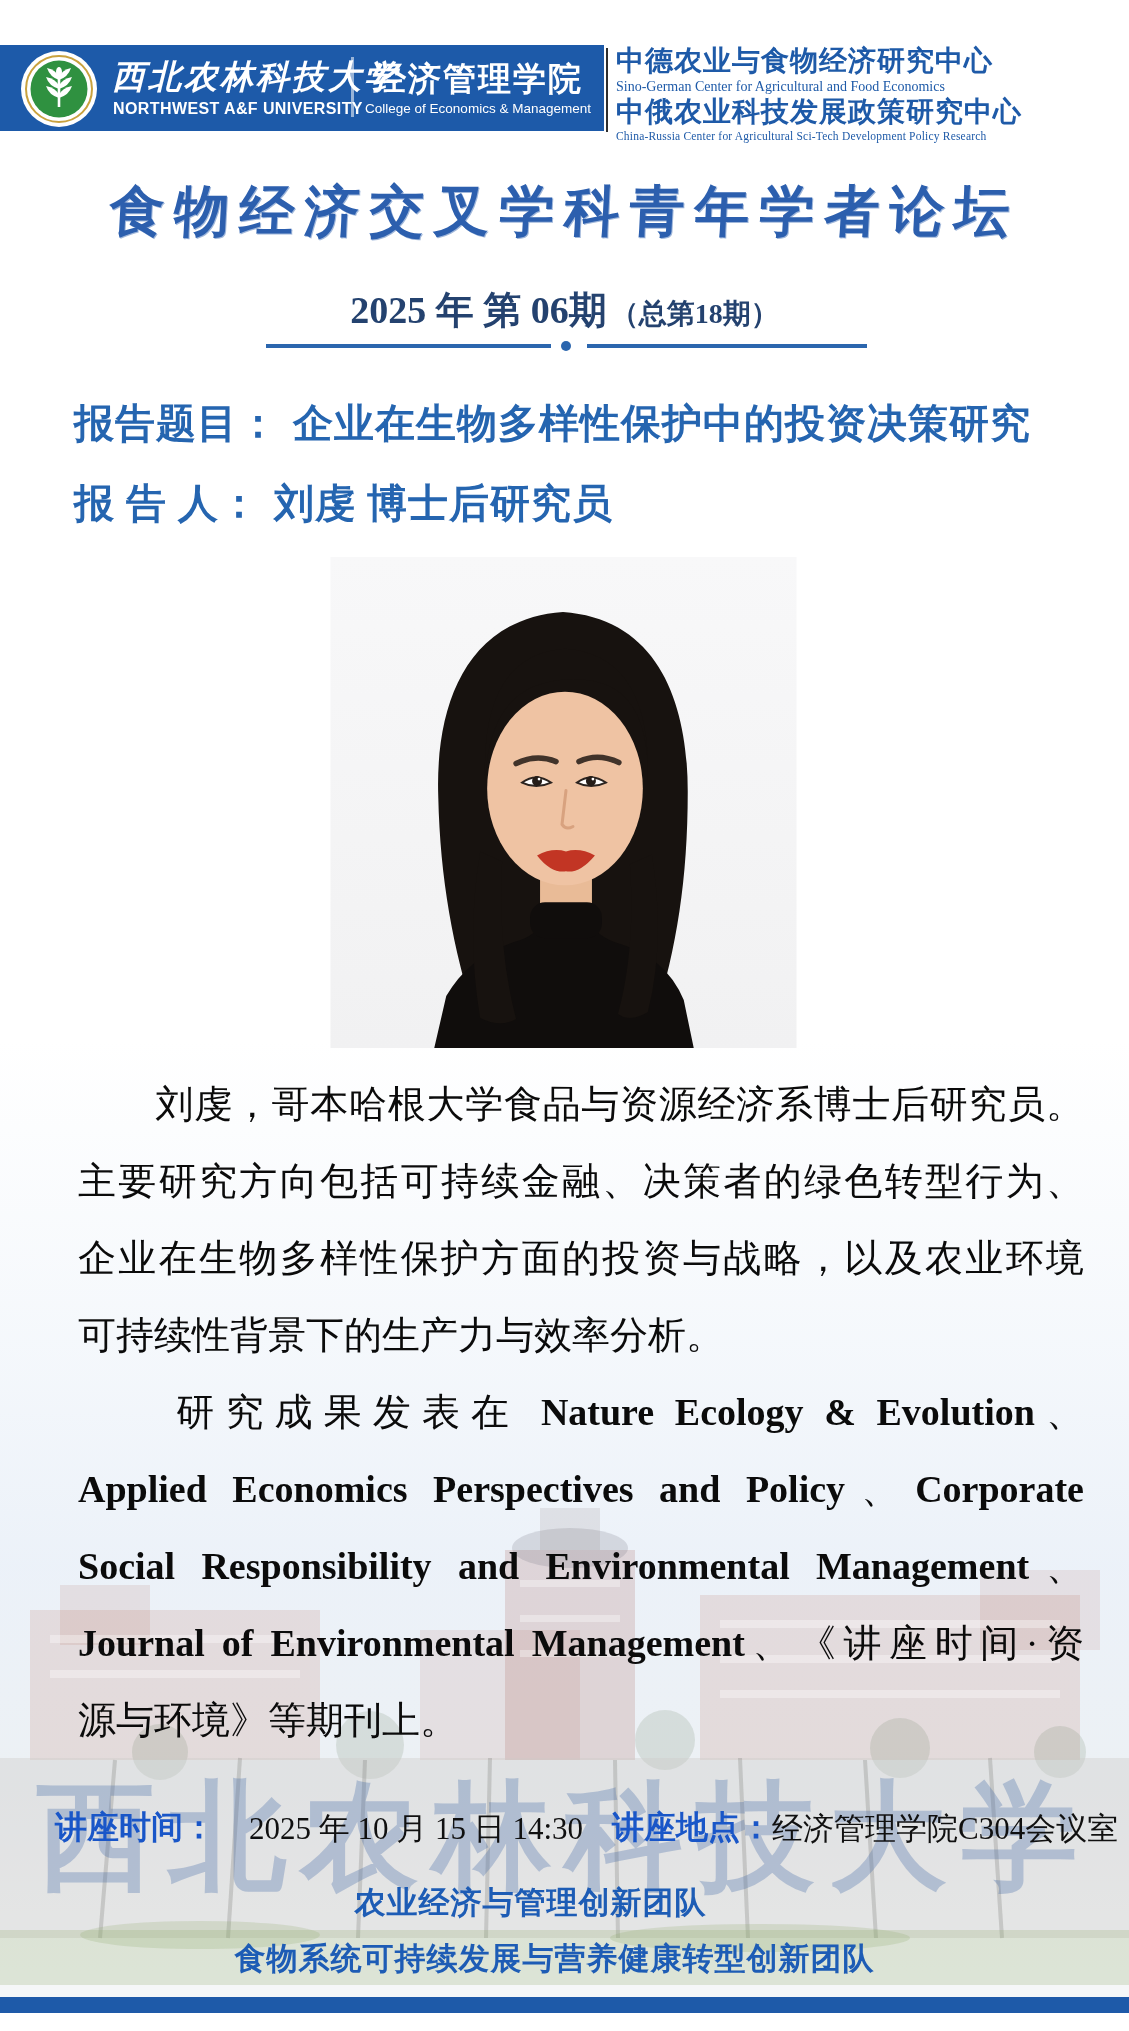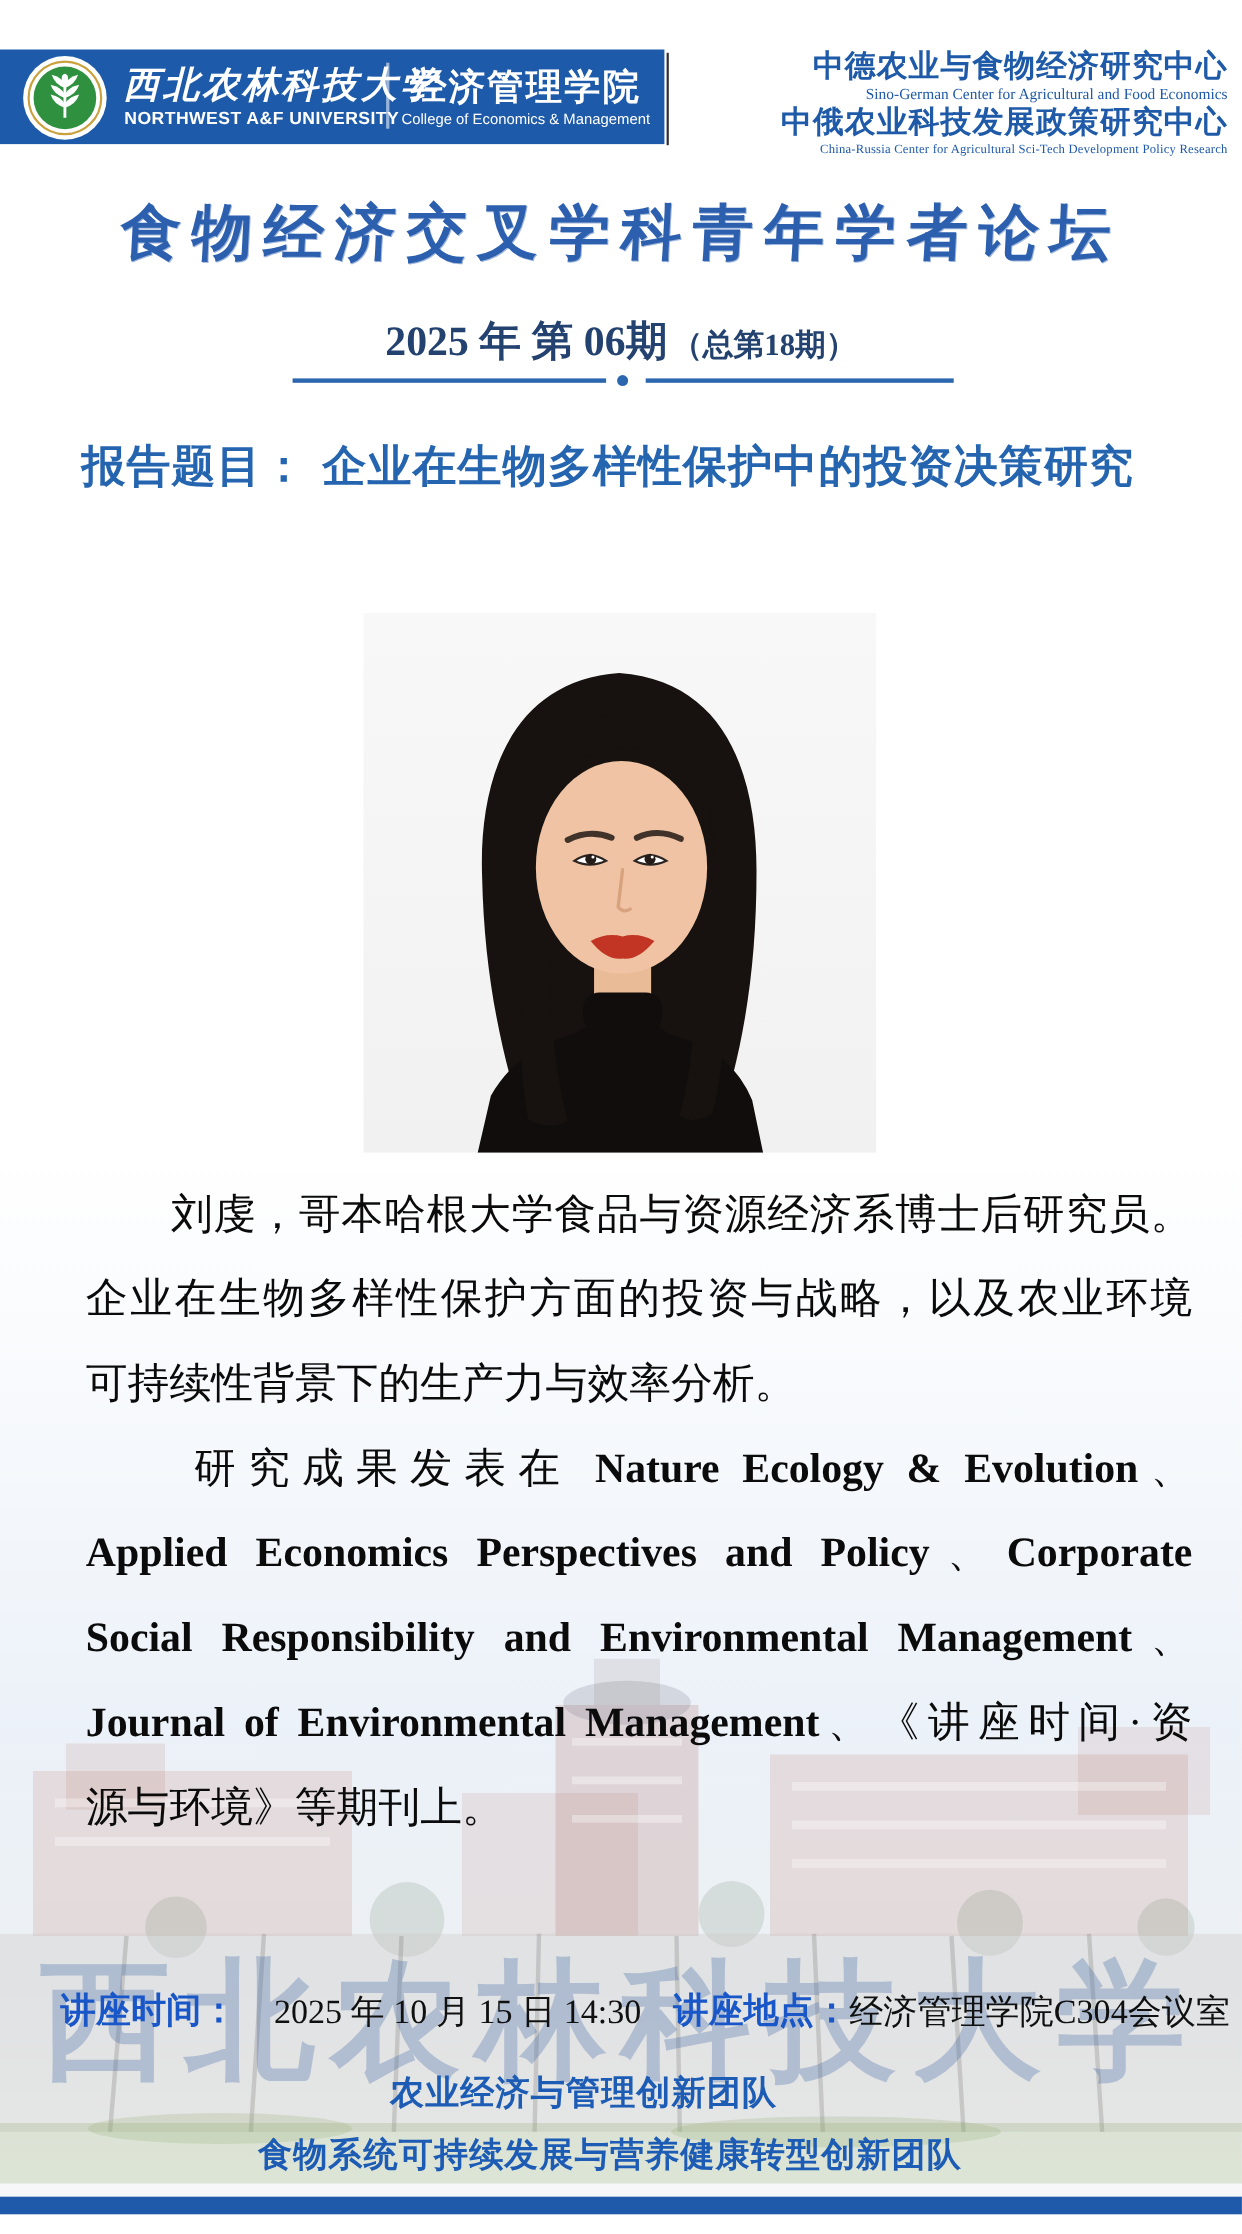--- a/index.html
+++ b/index.html
@@ -18,21 +18,21 @@
   .uni-cn{left:112px;top:55px;color:#ffffff;font-size:33px;font-weight:bold;font-style:italic;
           letter-spacing:3px;font-family:"Liberation Serif",serif;white-space:nowrap;}
   .uni-en{left:113px;top:100px;color:#ffffff;font-size:16px;font-weight:bold;
           font-family:"Liberation Sans",sans-serif;letter-spacing:.4px;white-space:nowrap;}
   .banner-div{left:351px;top:57px;width:3px;height:60px;background:rgba(255,255,255,.55);}
   .col-cn{left:363px;top:57px;width:230px;text-align:center;color:#fff;font-size:33px;font-weight:bold;
           font-family:"Liberation Sans",sans-serif;letter-spacing:2px;white-space:nowrap;}
   .col-en{left:363px;top:101px;width:230px;text-align:center;color:#fff;font-size:13.5px;
           font-family:"Liberation Sans",sans-serif;white-space:nowrap;}
   .hdr-sep{left:606px;top:48px;width:2px;height:84px;background:#2f2f2f;}
-  .centers{left:616px;top:47px;width:500px;text-align:right;color:#1e5aa8;line-height:1;}
+  .centers{left:616px;top:47px;width:500px;text-align:left;color:#1e5aa8;line-height:1;}
   .c-cn{font-size:28px;font-weight:bold;letter-spacing:1px;white-space:nowrap;}
   .c-en1{font-size:14px;margin-top:5px;white-space:nowrap;}
   .c-en2{font-size:11.5px;margin-top:5px;letter-spacing:.2px;white-space:nowrap;}
   .centers > div{margin-bottom:4px;}
 
   
   .forum-title{left:0;top:175px;width:1129px;text-align:center;color:#2c5fae;font-size:55px;
     font-weight:bold;letter-spacing:10px;transform:skewX(-3deg);white-space:nowrap;
     text-shadow:1px 1px 0 rgba(44,95,174,.45);}
   .issue{left:0;top:285px;width:1129px;text-align:center;color:#24426f;font-weight:bold;white-space:nowrap;}
@@ -150,20 +150,23 @@
     <span class="num">2025 年 第 06期</span>
     <span class="tot">（总第18期）</span>
   </div>
   <div class="abs dv-line" style="left:266px;width:285px;"></div>
   <div class="abs dv-dot"></div>
   <div class="abs dv-line" style="left:587px;width:280px;"></div>
 
   <div class="abs talk-line" style="top:396px;">
     <span class="lbl">报告题目：</span><span>企业在生物多样性保护中的投资决策研究</span>
   </div>
+  <div class="abs talk-line" style="top:476px;">
+    <span class="lbl">报 告 人：</span><span>刘虔 博士后研究员</span>
+  </div>
 
   <svg class="abs photo" viewBox="0 0 467 492">
     <defs>
       <linearGradient id="pg" x1="0" y1="0" x2="0" y2="1">
         <stop offset="0" stop-color="#f8f8f9"></stop>
           <stop offset="1" stop-color="#f1f1f2"></stop>
       </linearGradient>
     </defs>
     <rect x="0" y="0" width="467" height="492" fill="url(#pg)"></rect>
 
@@ -193,20 +196,21 @@
 
     <path d="M104,492 L116,440 Q140,398 190,384 Q212,376 213,358 L259,358 Q262,378 285,386 Q336,400 354,444 L364,492 Z" fill="#100d0c"></path>
     <rect x="200" y="346" width="72" height="36" rx="15" fill="#100d0c"></rect>
 
     <path d="M150,295 Q136,380 150,462 Q170,472 186,463 Q167,390 172,305 Z" fill="#17120f"></path>
     <path d="M322,298 Q336,385 318,456 Q300,467 288,458 Q306,392 300,308 Z" fill="#17120f"></path>
   </svg>
 
   <div class="abs bio" id="bio">
       <div class="bio-line"><span>　　刘虔，哥本哈根大学食品与资源经济系博士后研究员。</span></div>
+      <div class="bio-line"><span>主要研究方向包括可持续金融、决策者的绿色转型行为、</span></div>
       <div class="bio-line"><span>企业在生物多样性保护方面的投资与战略，以及农业环境</span></div>
       <div class="bio-line pl"><span>可持续性背景下的生产力与效率分析。</span></div>
       <div class="bio-line"><span>　　研究成果发表在 </span><span class="en-b">Nature Ecology &amp; Evolution</span><span>、</span></div>
       <div class="bio-line"><span class="en-b">Applied Economics Perspectives and Policy</span><span>、</span><span class="en-b">Corporate</span></div>
       <div class="bio-line"><span class="en-b">Social Responsibility and Environmental Management</span><span>、</span></div>
       <div class="bio-line"><span class="en-b">Journal of Environmental Management</span><span>、《讲座时间·资</span></div>
       <div class="bio-line pl"><span>源与环境》等期刊上。</span></div>
     </div>
 
   <div class="abs f-lbl" style="left:55px;">讲座时间：</div>

